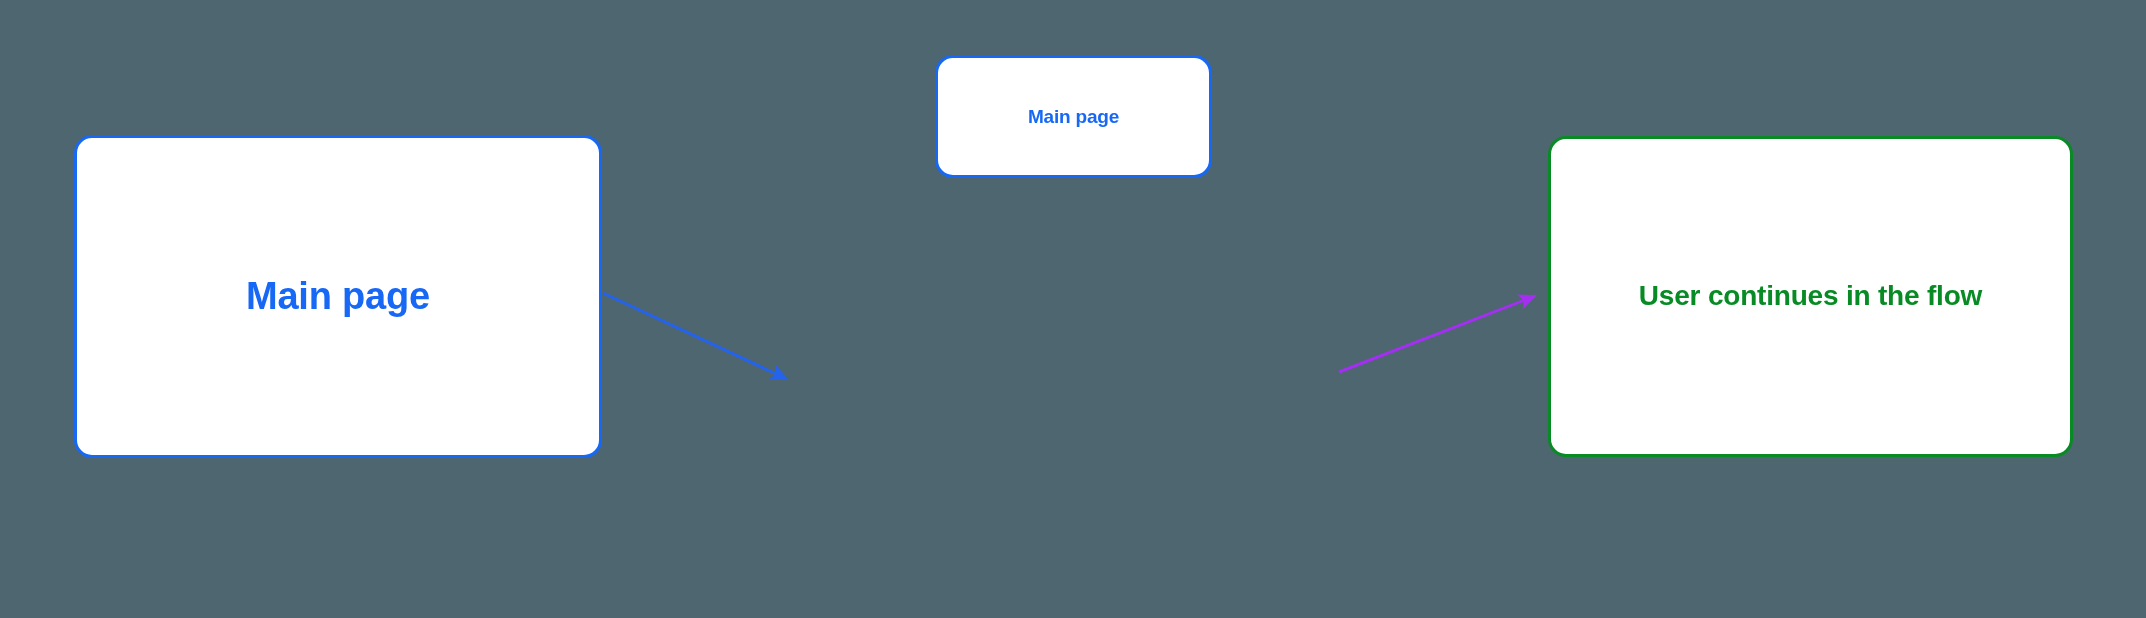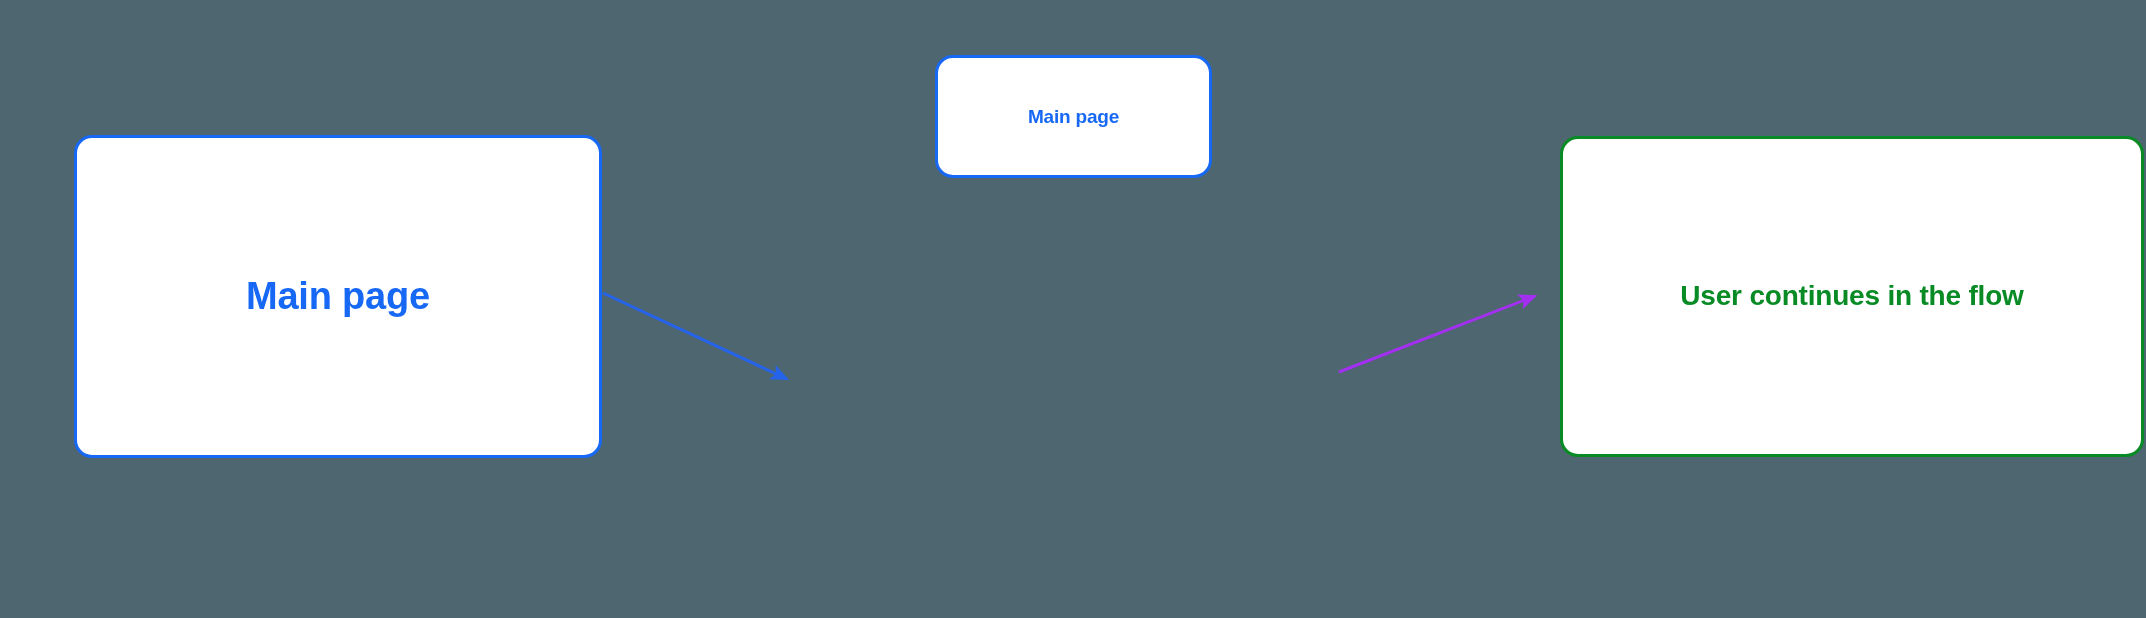--- a/index.html
+++ b/index.html
@@ -74,24 +74,23 @@
   #node-flyout .label {
     color: #a32ff0;
     font-size: 30px;
     max-width: 300px;
   }
 
   
   #node-user-continues {
     left: 1548px;
     top: 136px;
-    width: 584px;
+    width: 525px;
     height: 321px;
     border-color: #088b25;
-    margin-left: 12px;
   }
   #node-user-continues .label {
     color: #088b25;
     font-size: 28px;
   }
 
   #edges {
     position: absolute;
     left: 0;
     top: 0;

